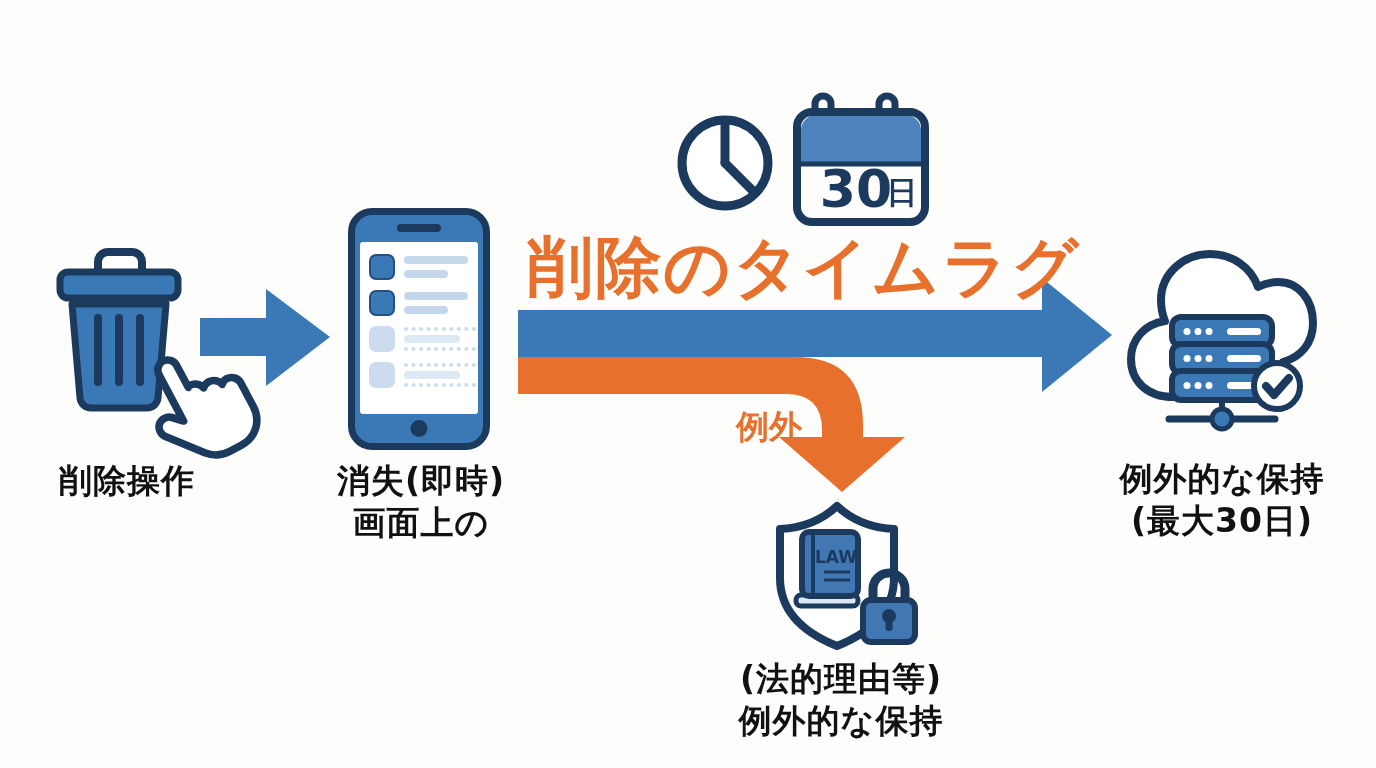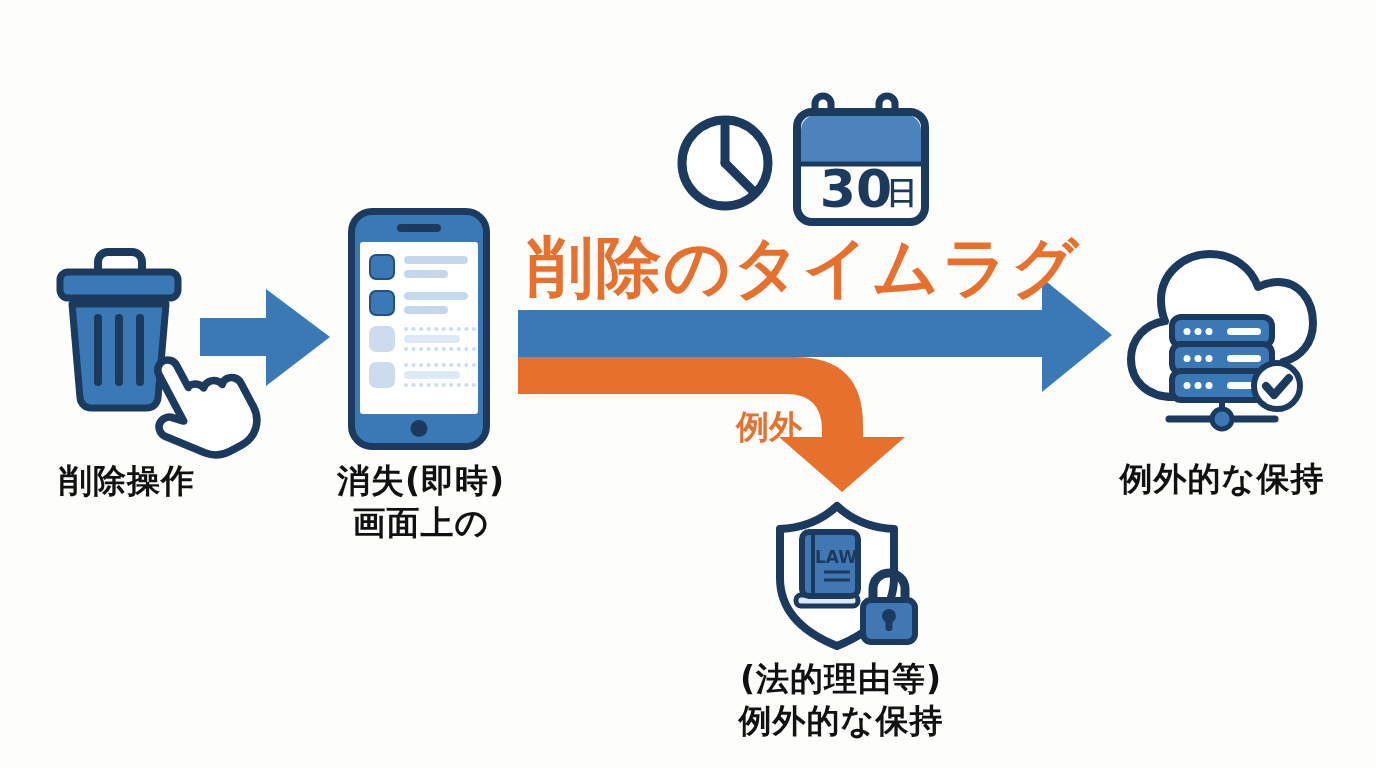--- a/index.html
+++ b/index.html
@@ -200,15 +200,16 @@
 
   <div class="label-exception" style="left:769px;top:408px;">例外</div>
 
   <div class="label" style="left:841px;top:658px;">
     <div>(法的理由等)</div>
     <div>例外的な保持</div>
   </div>
 
   <div class="label" style="left:1222px;top:458px;">
     <div>例外的な保持</div>
+    <div>(最大30日)</div>
   </div>
 
 </div>
 
 </body></html>

